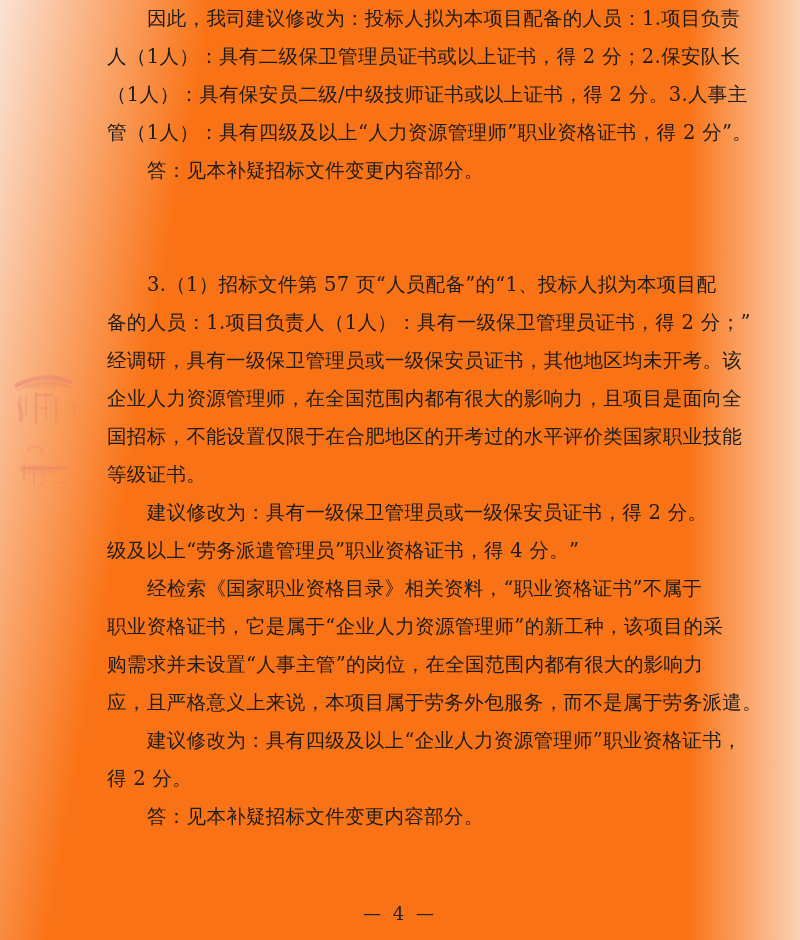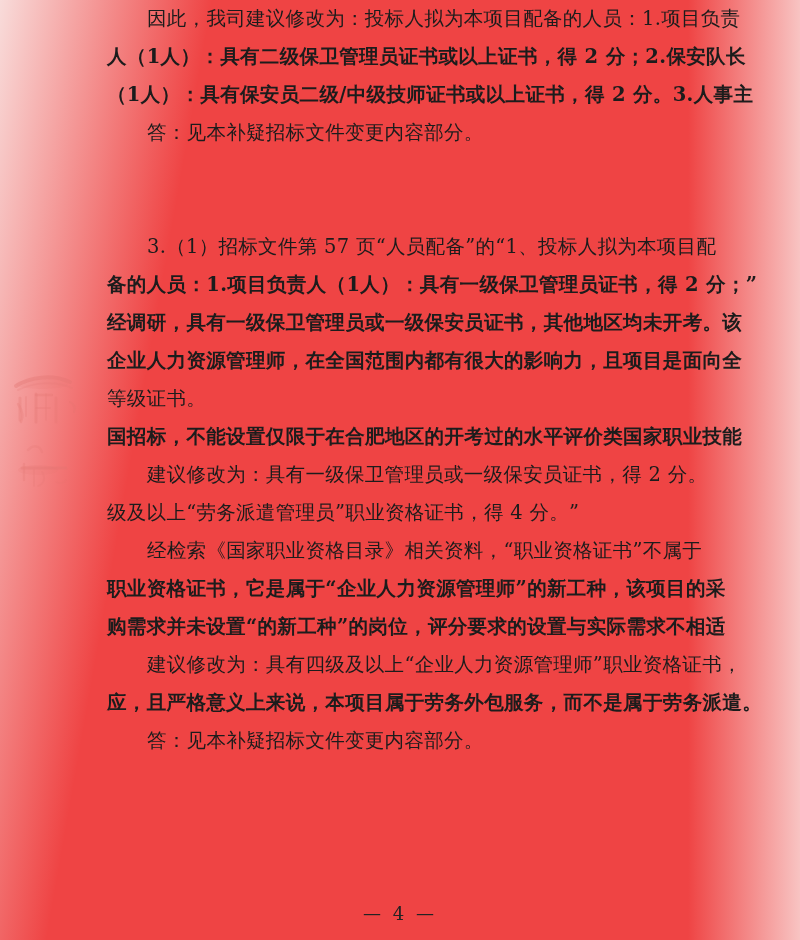--- a/index.html
+++ b/index.html
@@ -14,21 +14,21 @@
     font-family: "DejaVu Serif", "Liberation Serif", serif;
     color: #1c1c1c;
     position: relative;
     overflow: hidden;
   }
 
   
   .page {
     position: absolute;
     inset: 0;
-    background: #ef4444;
+    background: #f97316;
   }
 
   
   .page-tint {
     position: absolute;
     inset: 0;
     background:
       linear-gradient(100deg, rgba(250,246,244,0.85) 0%, rgba(255,255,255,0) 22%),
       linear-gradient(270deg, rgba(252,250,248,0.7) 0%, rgba(255,255,255,0) 14%);
     pointer-events: none;
@@ -57,21 +57,20 @@
     height: 38px;
     line-height: 38px;
     font-size: 19.5px;
     letter-spacing: 0.3px;
     white-space: nowrap;
     font-family: "DejaVu Serif", "Liberation Serif", serif;
   }
   
   .line.full {
     letter-spacing: 0.35px;
-    font-weight: bold;
   }
   .line.indent {
     text-indent: 40px;
   }
   .line.blank {
     height: 38px;
   }
 
   
   .page-number {
@@ -116,36 +115,38 @@
     <g fill="#e0736f" opacity="0.22">
       <ellipse cx="30" cy="20" rx="26" ry="5"></ellipse>
       <ellipse cx="26" cy="106" rx="20" ry="5"></ellipse>
     </g>
   </svg>
 
   <div class="body-text">
     <div class="line indent">因此，我司建议修改为：投标人拟为本项目配备的人员：1.项目负责</div>
     <div class="line full">人（1人）：具有二级保卫管理员证书或以上证书，得 2 分；2.保安队长</div>
     <div class="line full">（1人）：具有保安员二级/中级技师证书或以上证书，得 2 分。3.人事主</div>
+    <div class="line full">管（1人）：具有四级及以上“人力资源管理师”职业资格证书，得 2 分”。</div>
     <div class="line indent">答：见本补疑招标文件变更内容部分。</div>
     <div class="line blank"></div>
     <div class="line blank"></div>
     <div class="line indent">3.（1）招标文件第 57 页“人员配备”的“1、投标人拟为本项目配</div>
     <div class="line full">备的人员：1.项目负责人（1人）：具有一级保卫管理员证书，得 2 分；”</div>
     <div class="line full">经调研，具有一级保卫管理员或一级保安员证书，其他地区均未开考。该</div>
     <div class="line full">企业人力资源管理师，在全国范围内都有很大的影响力，且项目是面向全</div>
+    <div class="line full">国招标，不能设置仅限于在合肥地区的开考过的水平评价类国家职业技能</div>
     <div class="line">等级证书。</div>
-    <div class="line full">国招标，不能设置仅限于在合肥地区的开考过的水平评价类国家职业技能</div>
     <div class="line indent">建议修改为：具有一级保卫管理员或一级保安员证书，得 2 分。</div>
     <div class="line">级及以上“劳务派遣管理员”职业资格证书，得 4 分。”</div>
     <div class="line indent">经检索《国家职业资格目录》相关资料，“职业资格证书”不属于</div>
     <div class="line full">职业资格证书，它是属于“企业人力资源管理师”的新工种，该项目的采</div>
-    <div class="line full">购需求并未设置“的新工种”的岗位，评分要求的设置与实际需求不相适</div>
+    <div class="line full">购需求并未设置“人事主管”的岗位，在全国范围内都有很大的影响力</div>
+    <div class="line full">应，且严格意义上来说，本项目属于劳务外包服务，而不是属于劳务派遣。</div>
     <div class="line indent">建议修改为：具有四级及以上“企业人力资源管理师”职业资格证书，</div>
-    <div class="line full">应，且严格意义上来说，本项目属于劳务外包服务，而不是属于劳务派遣。</div>
+    <div class="line">得 2 分。</div>
     <div class="line indent">答：见本补疑招标文件变更内容部分。</div>
     <div class="line blank"></div>
     <div class="line blank"></div>
 
   </div>
 
   <div class="page-number">— 4 —</div>
 
 </div>
 

